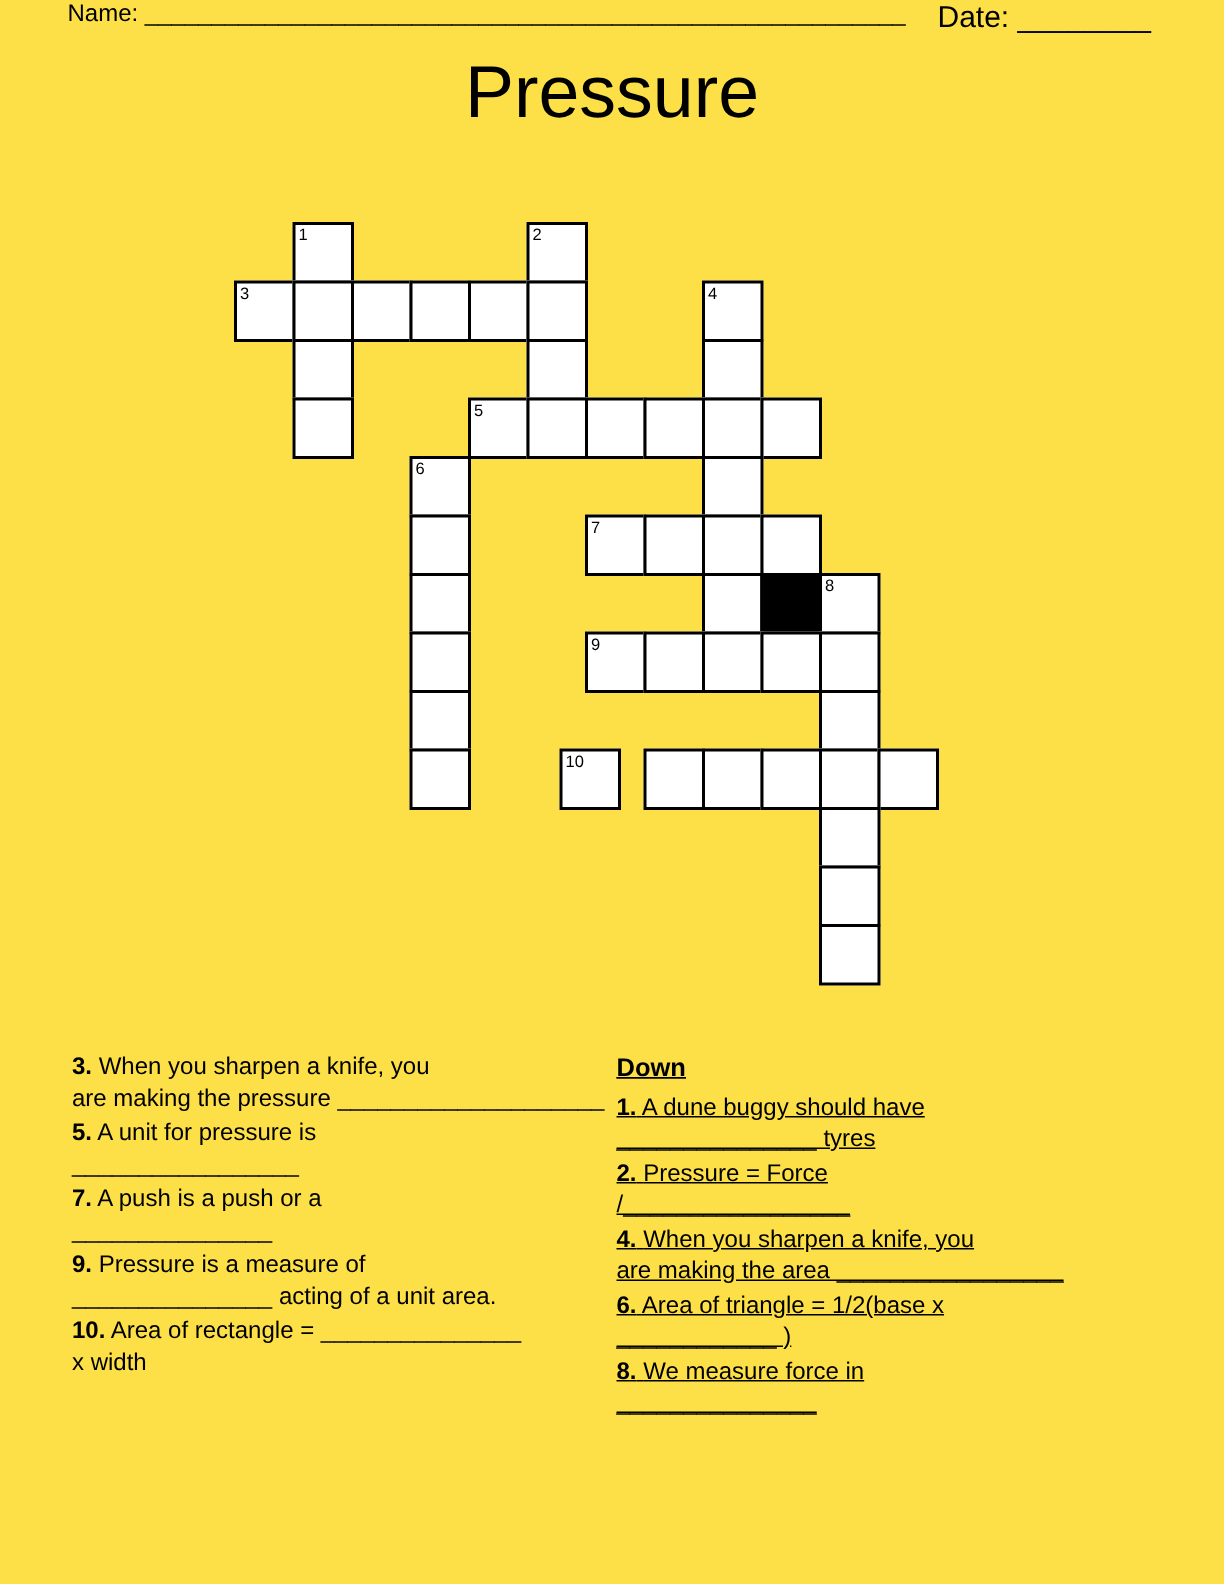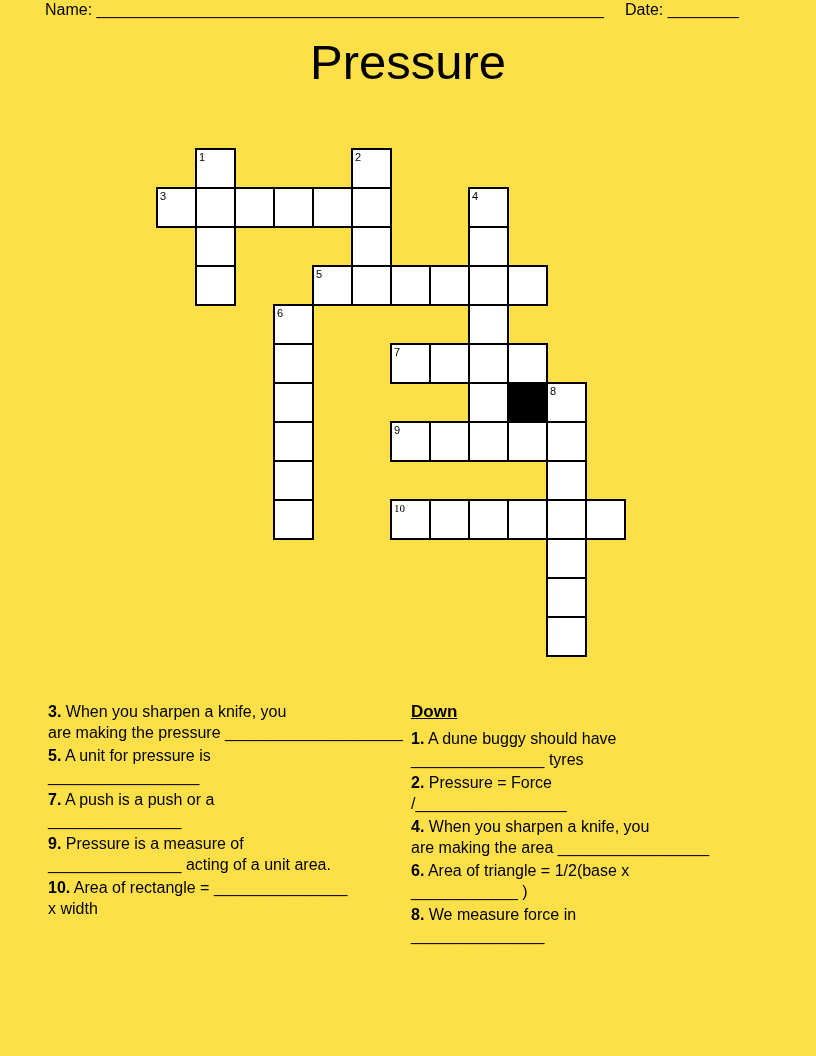--- a/index.html
+++ b/index.html
@@ -6,37 +6,37 @@
   html,body { background:#ffffff; }
   body {
     width:816px; height:1056px;
     font-family:"Liberation Sans","DejaVu Sans",sans-serif;
     color:#000;
   }
   .page { position:relative; width:816px; height:1056px; background:#fde047; overflow:hidden; }
 
   
   .name-block { position:absolute; left:45px; top:1px; font-size:16px; white-space:nowrap; }
-  .date-block { position:absolute; left:625px; top:1px; font-size:16px; white-space:nowrap; }
+  .date-block { position:absolute; left:625px; top:1px; font-size:20px; white-space:nowrap; }
   .blank-line { letter-spacing:0; }
 
   
   .title { position:absolute; left:0; top:34px; width:816px; text-align:center;
            font-size:49px; font-weight:400; }
 
   
   .grid { position:absolute; left:156px; top:148px; width:470px; height:509px; }
   .cell { position:absolute; width:41px; height:41px; border:2px solid #000; background:#fff; }
   .cell.black { background:#000; }
   .cellnum { position:absolute; top:1px; left:2px; font-size:11px; line-height:12px; color:#000; }
 
   
   .clue-col { position:absolute; top:701px; font-size:16px; line-height:21px; }
   .clue-col.across { left:48px;  width:363px; }
-  .clue-col.down   { left:411px; width:372px; }
+  .clue-col.down   { left:411px; width:372px;text-decoration:underline; }
   .clue-heading { font-size:17px; font-weight:bold; text-decoration:underline; margin-bottom:6px; }
   .clue { margin-bottom:2px; }
   .clue .cnum { font-weight:bold; }
   .clue .ctext { white-space:pre-line;margin-top:48px; }
 </style>
 </head>
 <body>
 
 <div class="page">
 
@@ -102,21 +102,21 @@
       <div class="cell" style="left: 234px; top: 273px;">
         <span class="cellnum">9</span>
       </div>
       <div class="cell" style="left: 273px; top: 273px;"></div>
       <div class="cell" style="left: 312px; top: 273px;"></div>
       <div class="cell" style="left: 351px; top: 273px;"></div>
       <div class="cell" style="left: 390px; top: 273px;"></div>
       <div class="cell" style="left: 117px; top: 312px;"></div>
       <div class="cell" style="left: 390px; top: 312px;"></div>
       <div class="cell" style="left: 117px; top: 351px;"></div>
-      <div class="cell" style="left: 234px; top: 351px; font-family: Liberation Serif, serif;">
+      <div class="cell" style="left: 217px; top: 351px;">
         <span class="cellnum">10</span>
       </div>
       <div class="cell" style="left: 273px; top: 351px;"></div>
       <div class="cell" style="left: 312px; top: 351px;"></div>
       <div class="cell" style="left: 351px; top: 351px;"></div>
       <div class="cell" style="left: 390px; top: 351px;"></div>
       <div class="cell" style="left: 429px; top: 351px;"></div>
       <div class="cell" style="left: 390px; top: 390px;"></div>
       <div class="cell" style="left: 390px; top: 429px;"></div>
       <div class="cell" style="left: 390px; top: 468px;"></div>

